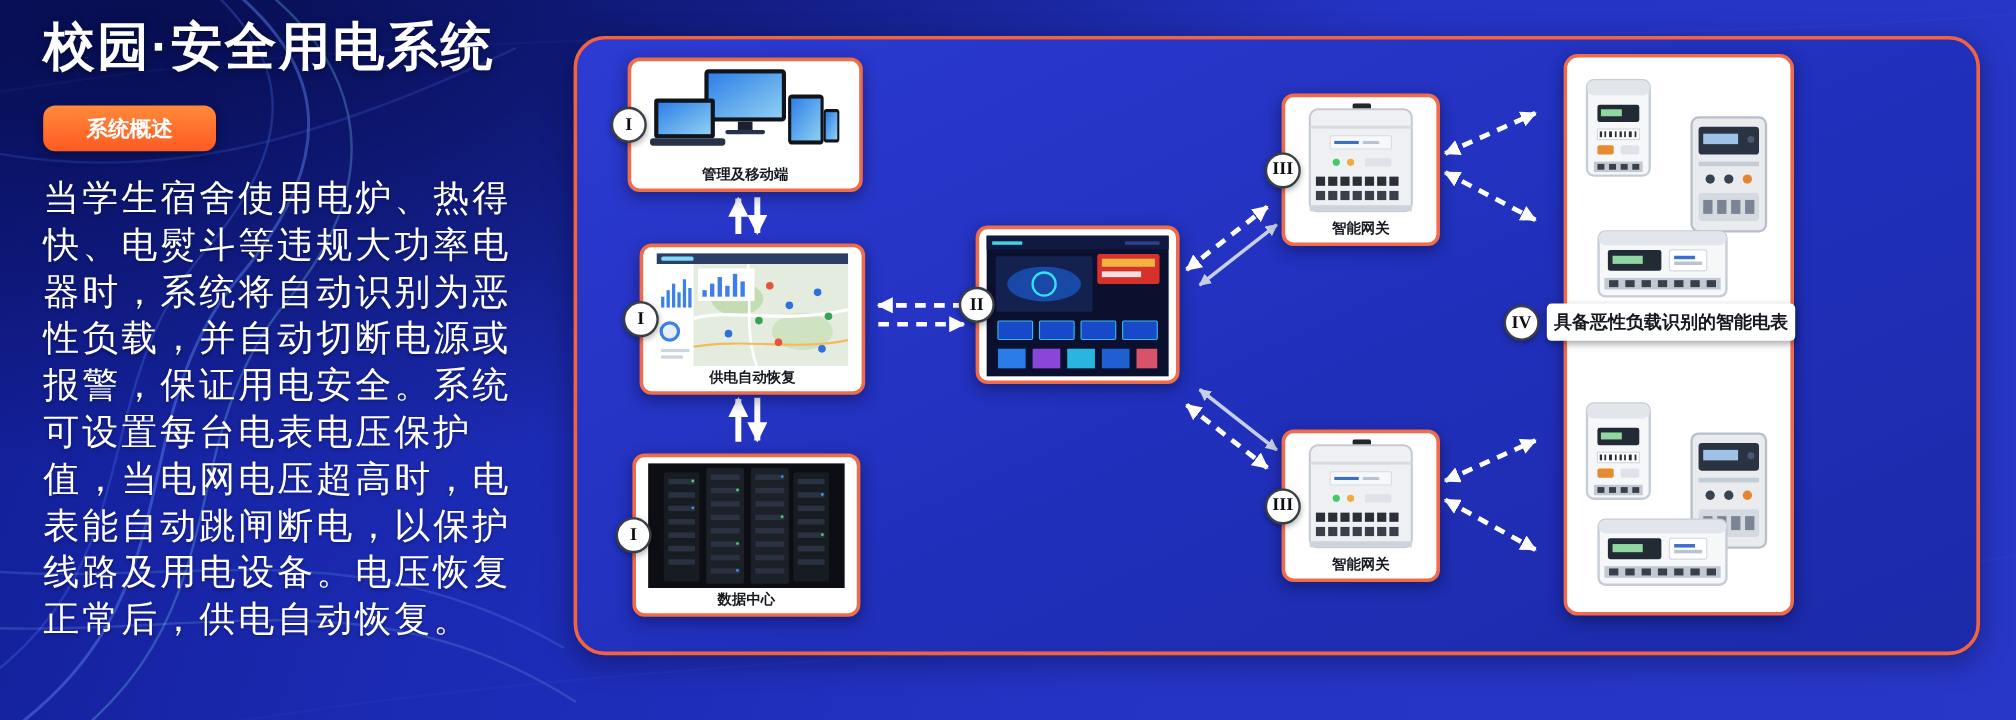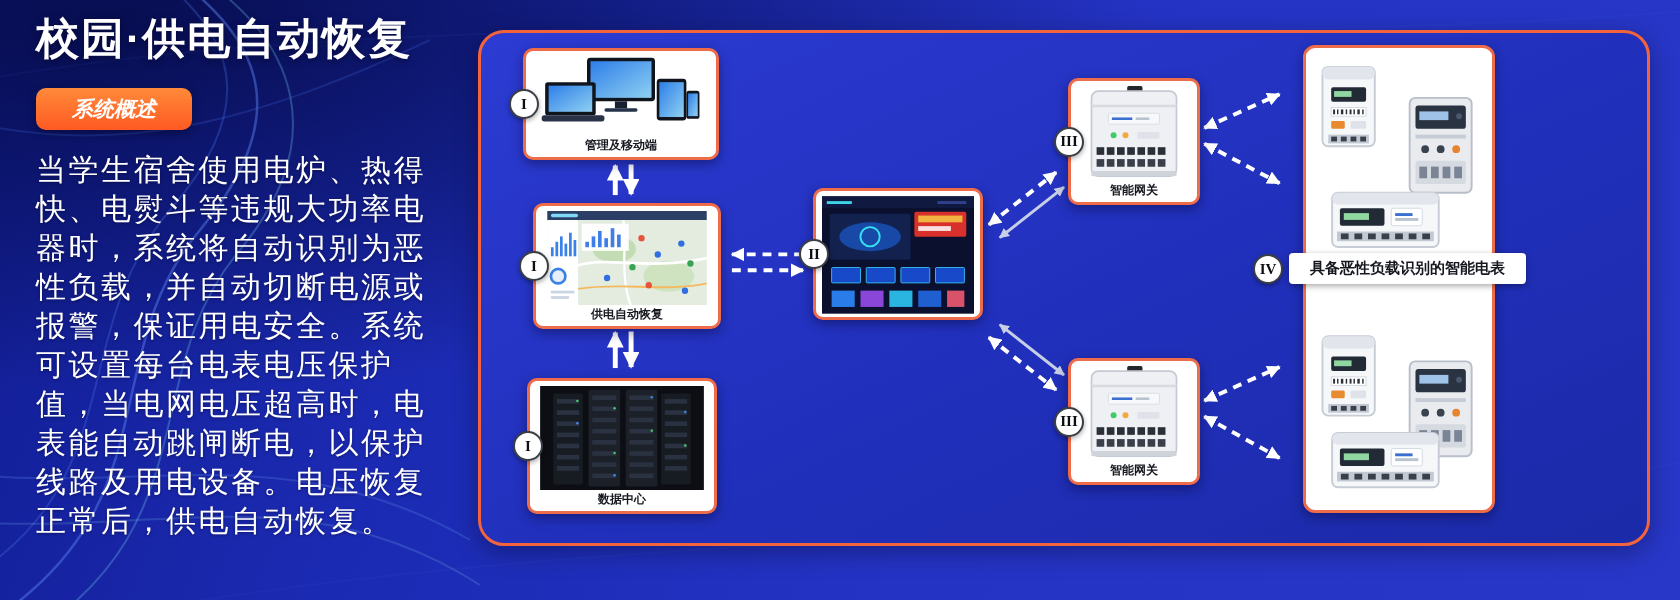--- a/index.html
+++ b/index.html
@@ -16,23 +16,22 @@
 
   
   .intro{position:absolute;left:36px;top:10px;width:438px;color:#fff;z-index:2;}
   .title{
     margin:0;font-size:43px;font-weight:800;letter-spacing:2px;
     text-shadow:0 2px 6px rgba(0,0,25,.5);
   }
   .badge{
     display:inline-block;margin-top:20px;padding:7px 36px;
     background:linear-gradient(180deg,#ff8a3a,#ff5a22);
-    border-radius:10px;font-size:21px;font-weight:700;color:#fff;
+    border-radius:10px;font-size:18px;font-weight:700;color:#fff;
     box-shadow:0 3px 9px rgba(0,0,0,.35);
-    font-style:italic;
   }
   .desc{
     margin:20px 0 0;font-family:"Liberation Serif",serif;
     font-size:30px;line-height:39px;letter-spacing:2.5px;
     white-space:pre-line;text-shadow:0 1px 3px rgba(0,0,30,.45);
   }
 
   
   .panel{
     position:absolute;left:478px;top:30px;width:1172px;height:516px;
@@ -69,21 +68,21 @@
   .node-datacenter{left:46px;top:345px;width:190px;height:136px;}
   .node-iot{left:332px;top:155px;width:170px;height:132px;}
   .node-gw-top{left:587px;top:45px;width:132px;height:127px;}
   .node-gw-bottom{left:587px;top:325px;width:132px;height:127px;}
   .node-meters{left:822px;top:12px;width:192px;height:468px;padding:0;display:block;overflow:hidden;border-radius:12px;}
   .meters-svg{display:block;width:100%;height:100%;}
 
   .iv-row{position:absolute;left:772px;top:220px;display:flex;align-items:flex-end;gap:6px;z-index:3;}
   .iv-box{
     background:#fff;color:#15181f;font-size:15px;font-weight:600;
-    padding:6px 21px;border-radius:4px;white-space:nowrap;
+    padding:6px 6px;border-radius:4px;white-space:nowrap;
     box-shadow:0 2px 6px rgba(0,0,0,.35);
   }
 </style>
 </head>
 <body>
 
 <div class="stage">
 
   <svg class="bg-svg" viewBox="0 0 1680 600" preserveAspectRatio="none" aria-hidden="true">
     <defs>
@@ -97,21 +96,21 @@
     <path d="M-70 600 C 140 500, 60 340, 170 210 C 270 95, 230 20, 120 -50" stroke="#4b74e8" stroke-width="2" fill="none" opacity="0.3"></path>
     <path d="M-10 660 C 220 540, 130 380, 240 250 C 330 140, 300 40, 190 -30" stroke="#7fd8f5" stroke-width="2" fill="none" opacity="0.28"></path>
     <path d="M-60 470 C 120 500, 280 430, 470 540" stroke="#6fa0f5" stroke-width="2" fill="none" opacity="0.22"></path>
     <path d="M-60 520 C 150 540, 300 470, 480 585" stroke="#8fd0f2" stroke-width="2" fill="none" opacity="0.18"></path>
     <path d="M-40 120 C 120 160, 260 120, 430 40" stroke="#3f63d8" stroke-width="2" fill="none" opacity="0.25"></path>
     <path d="M0 640 C 500 520, 1100 560, 1700 460" stroke="#4b74e8" stroke-width="2" fill="none" opacity="0.08"></path>
     <path d="M-20 80 C 500 -10, 1100 60, 1700 10" stroke="#4b74e8" stroke-width="2" fill="none" opacity="0.07"></path>
   </svg>
 
   <div class="intro">
-    <h1 class="title">校园·供电自动恢复</h1>
+    <h1 class="title">校园·安全用电系统</h1>
     <div class="badge">系统概述</div>
     <p class="desc">当学生宿舍使用电炉、热得
 快、电熨斗等违规大功率电
 器时，系统将自动识别为恶
 性负载，并自动切断电源或
 报警，保证用电安全。系统
 可设置每台电表电压保护
 值，当电网电压超高时，电
 表能自动跳闸断电，以保护
 线路及用电设备。电压恢复

